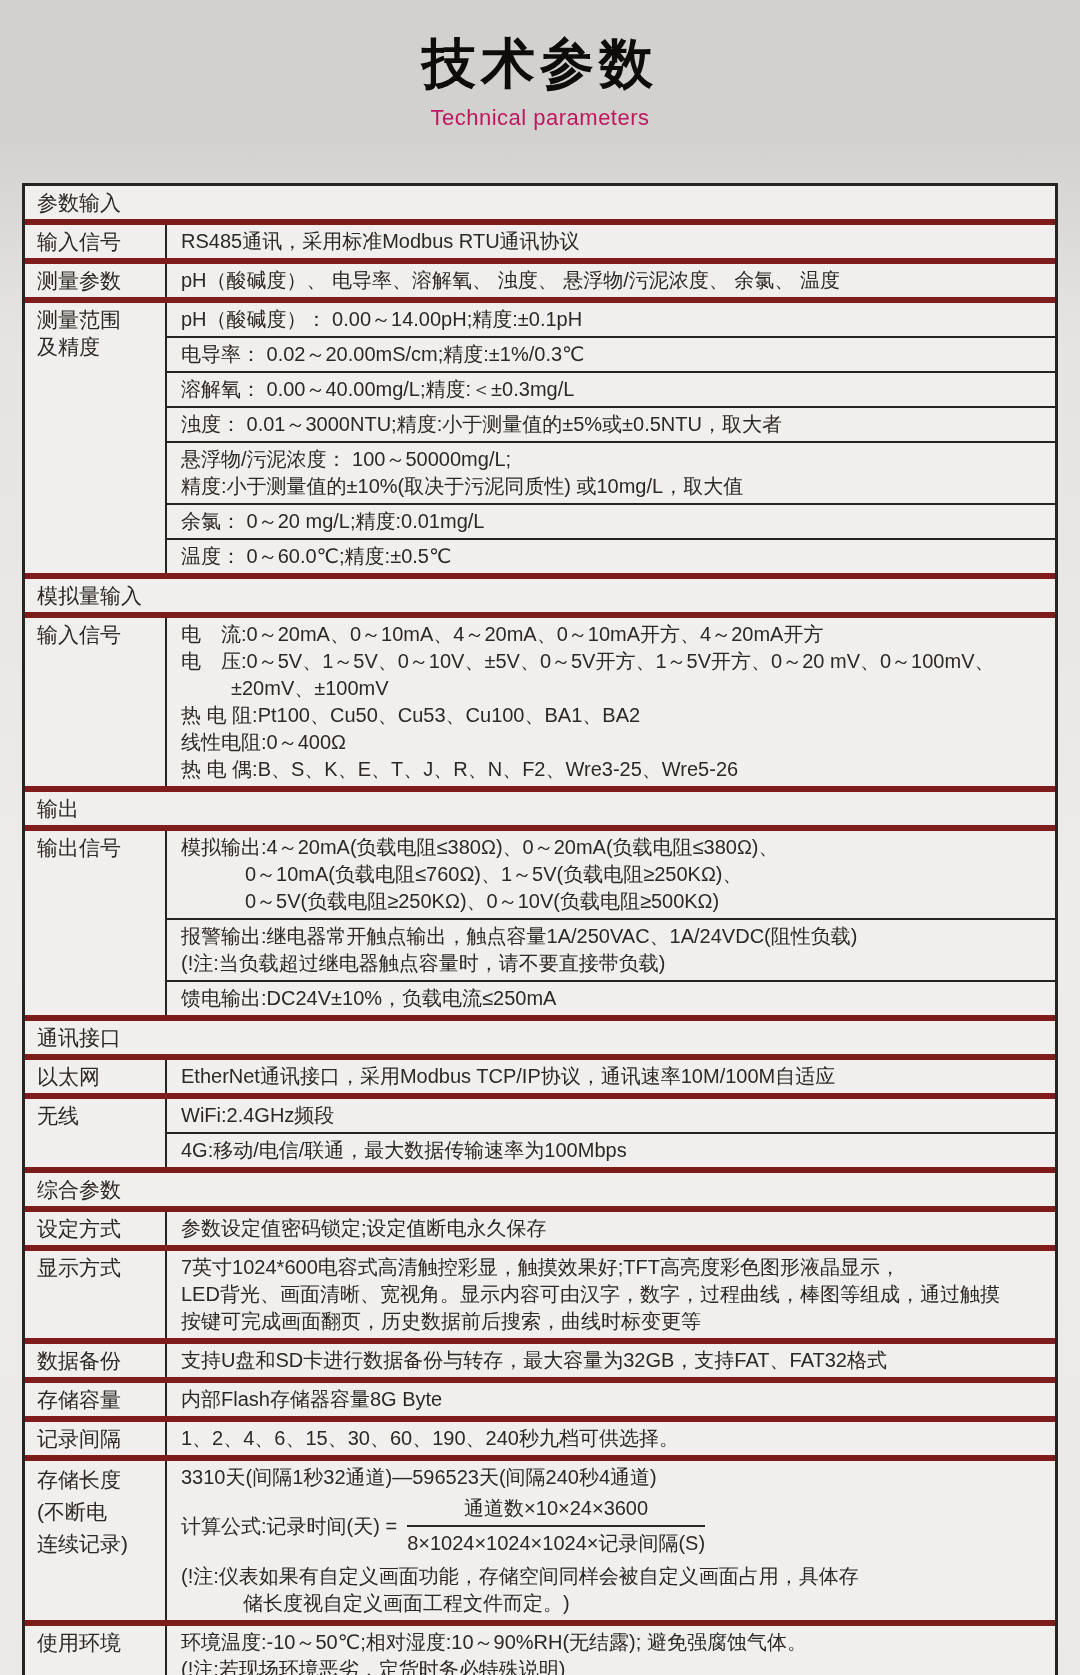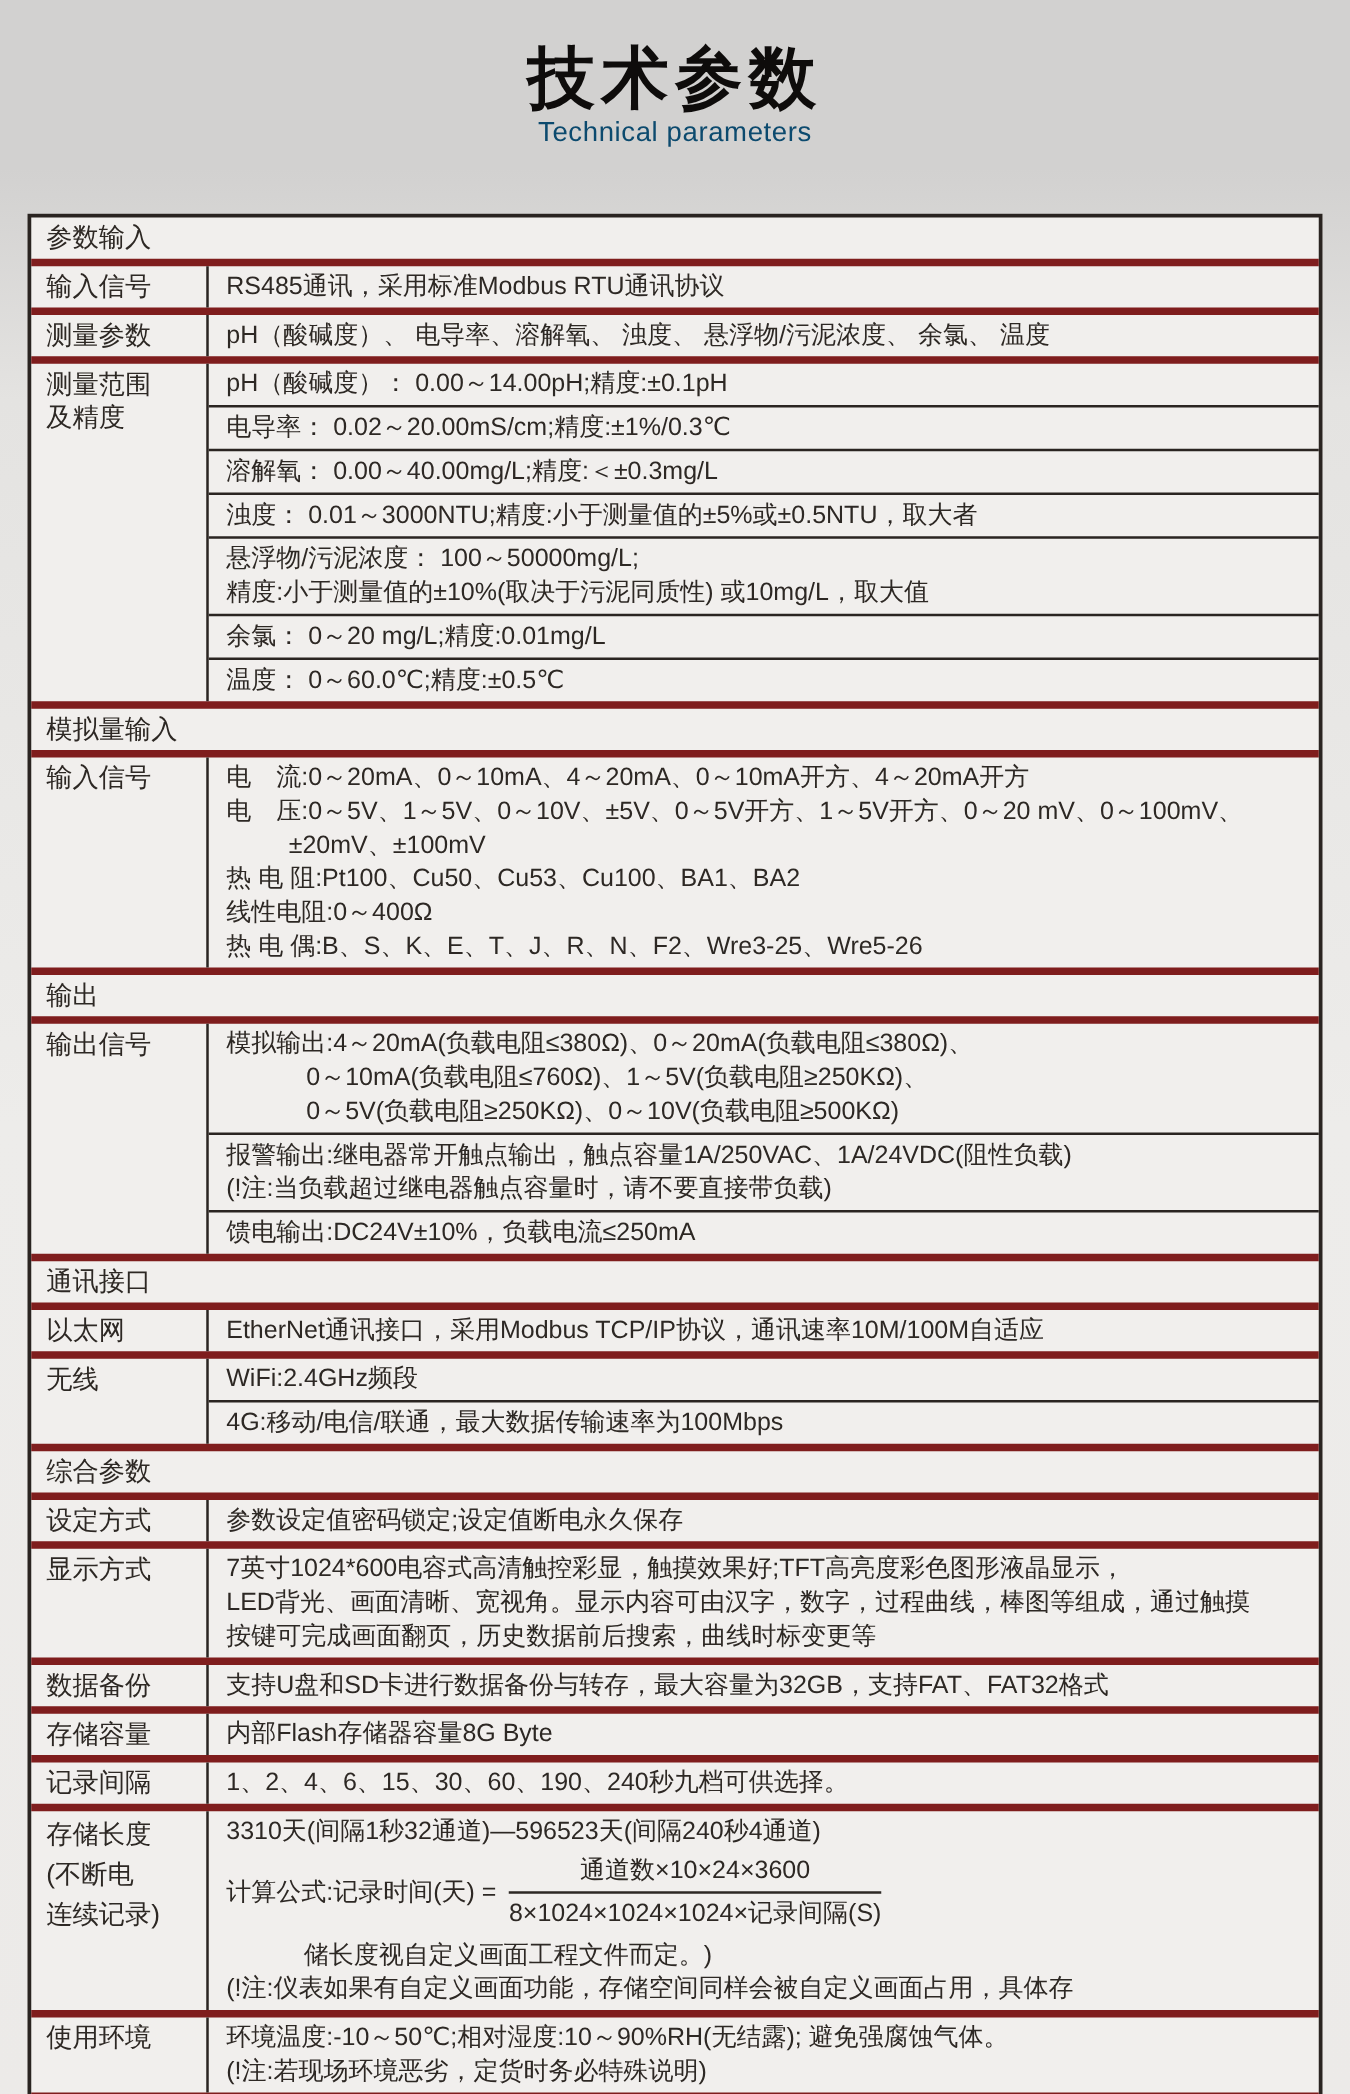--- a/index.html
+++ b/index.html
@@ -7,21 +7,21 @@
     width:1080px; min-height:1675px;
     background: linear-gradient(180deg, #d2d1d0 0px, #d2d1d0 135px, #e4e3e1 320px, #edecea 900px, #eceae8 1675px);
     font-family: "Liberation Sans", "DejaVu Sans", sans-serif;
     color:#2d2824;
     -webkit-font-smoothing: antialiased;
   }
   .page-header { padding-top:34px; text-align:center; }
   .title {
     font-size:54px; font-weight:900; color:#0e0c0b; letter-spacing:5px; line-height:1.1;
   }
-  .subtitle { font-size:22px; color:#0c4a6e; letter-spacing:0.5px; margin-top:0px; }
+  .subtitle { font-size:22px; color:#be185d; letter-spacing:0.5px; margin-top:12px; }
 
   .tbl {
     width:1030px; margin:52px auto 16px; background:#f1efed;
     border:3px solid #2a2421; font-size:20px; line-height:27px;
   }
   .row { display:flex; border-top:6px solid #7f1d1d; }
   .row:first-child { border-top:none; }
   .sec { flex:1; padding:3px 12px; font-size:21px; }
   .label {
     flex:0 0 122px; max-width:122px; border-right:2px solid #2a2421;
@@ -197,22 +197,22 @@
     <div class="content">
       <div class="sub">
         <div class="line">3310天(间隔1秒32通道)—596523天(间隔240秒4通道)</div>
         <div class="formula-line">
           <span>计算公式:记录时间(天) =</span>
           <span class="frac">
             <span class="num">通道数×10×24×3600</span>
             <span class="den">8×1024×1024×1024×记录间隔(S)</span>
           </span>
         </div>
+        <div class="line">(!注:仪表如果有自定义画面功能，存储空间同样会被自定义画面占用，具体存</div>
         <div class="line ind-c">储长度视自定义画面工程文件而定。)</div>
-        <div class="line">(!注:仪表如果有自定义画面功能，存储空间同样会被自定义画面占用，具体存</div>
       </div>
     </div>
   </div>
 
   <div class="row">
     <div class="label">使用环境</div>
     <div class="content">
       <div class="sub">
         <div class="line">环境温度:-10～50℃;相对湿度:10～90%RH(无结露); 避免强腐蚀气体。</div>
         <div class="line">(!注:若现场环境恶劣，定货时务必特殊说明)</div>

